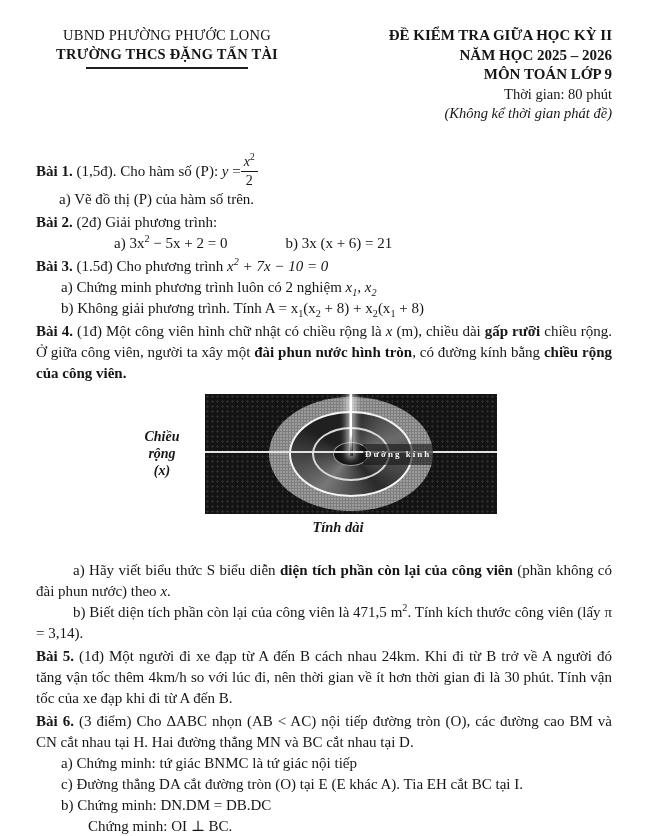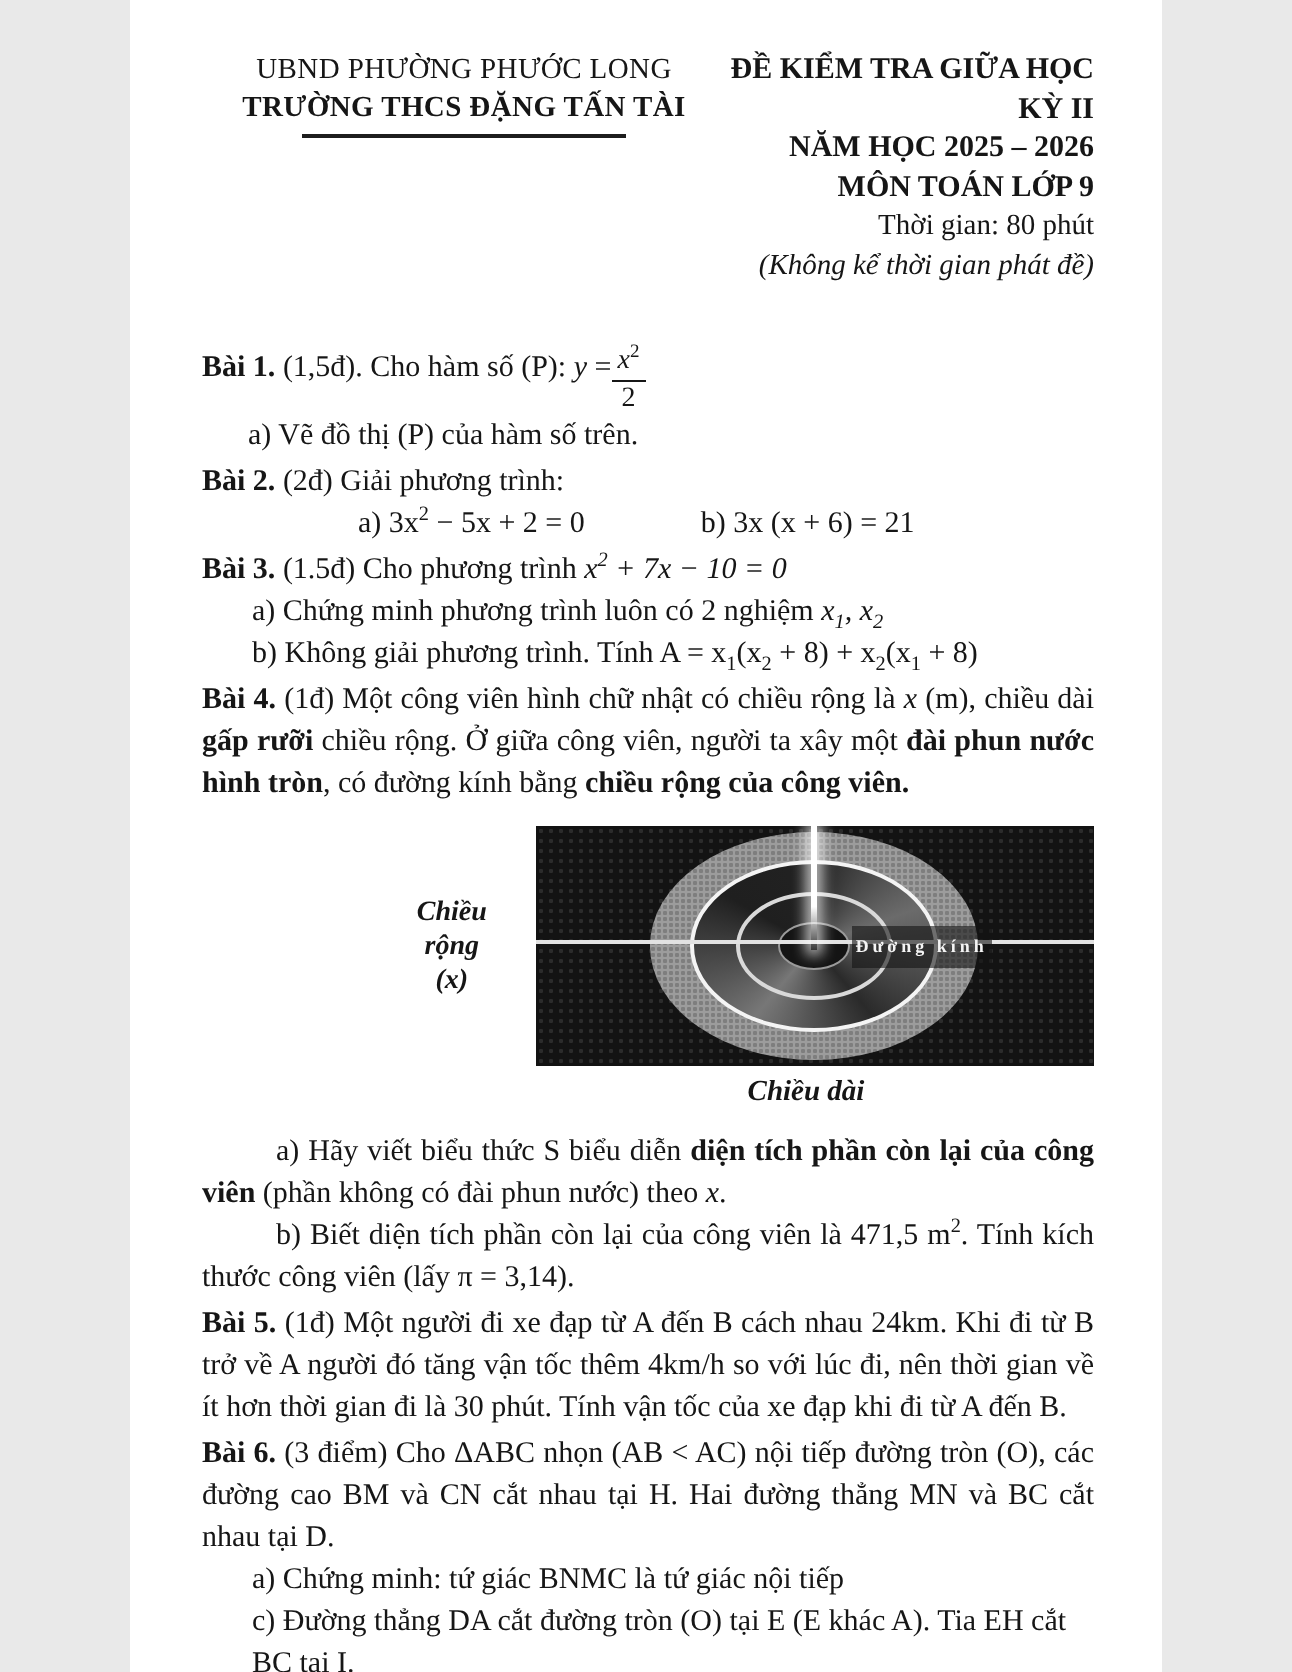--- a/index.html
+++ b/index.html
@@ -1,17 +1,17 @@
 <!DOCTYPE html>
 <html><head>
 <meta charset="utf-8">
 <style>
   html,body{margin:0;padding:0;background:#e9e9e9;}
   .page{
-    width:516px;height:836px;background:#ffffff;color:#161616;
+    width:646px;height:836px;background:#ffffff;color:#161616;
     font-family:"Liberation Serif","DejaVu Serif",serif;
     font-size:15px;line-height:21px;
     box-sizing:border-box;padding:26px 34px 0 36px;
     position:relative;margin:0 auto;overflow:hidden;
   }
   p{margin:0;}
   .b{font-weight:bold;}
   .i{font-style:italic;}
   .sup{vertical-align:super;font-size:0.68em;line-height:0;}
   .sub{vertical-align:sub;font-size:0.68em;line-height:0;}
@@ -31,21 +31,21 @@
   .just{text-align:justify;}
   .item1{margin-left:23px;}
   .item3{margin-left:25px;}
   .b2row{display:flex;margin-left:78px;}
   .b2row .eq-b{margin-left:58px;}
   .ind{text-indent:37px;}
   
   .frac{display:inline-block;vertical-align:-9px;text-align:center;line-height:1;margin-left:0;}
   .frac .num{display:block;padding:0 3px 2px;border-bottom:1.4px solid #161616;font-size:14px;}
   .frac .den{display:block;padding-top:2px;font-size:14px;}
-  .b1title{height:34px;display:flex;align-items:flex-start;}
+  .b1title{height:34px;display:flex;align-items:center;}
   
   .figure-row{display:flex;align-items:center;margin:10px 0 0 0;gap:13px;}
   .width-label{margin-left:100px;width:52px;text-align:center;
     font-weight:bold;font-style:italic;font-size:14px;line-height:17px;}
   .park{position:relative;width:292px;height:120px;background:#131313;overflow:hidden;margin-left:4px;
     background-image:radial-gradient(rgba(90,90,90,.35) 1px,transparent 1.2px);background-size:5px 5px;}
   .ell{position:absolute;left:50%;top:50%;transform:translate(-50%,-50%);border-radius:50%;}
   .e1{width:164px;height:114px;background:#9c9c9c;
     background-image:radial-gradient(#7e7e7e 1px,transparent 1.2px);background-size:3px 3px;}
   .e2{width:120px;height:82px;background:#3a3a3a;border:2.5px solid #f4f4f4;
@@ -53,21 +53,21 @@
   .e3{width:74px;height:50px;background:transparent;border:2px solid #d9d9d9;}
   .e4{width:34px;height:22px;background:#141414;border:1px solid #9a9a9a;}
   .spray{position:absolute;left:50%;top:0;width:3px;height:62px;transform:translateX(-50%);
     background:linear-gradient(#ffffff,#ffffff 65%,rgba(255,255,255,.15));
     box-shadow:0 0 7px 2.5px rgba(255,255,255,.75);}
   .midline{position:absolute;left:0;right:0;top:57px;height:2px;background:#e2e2e2;}
   .diam-label{position:absolute;left:158px;top:50px;color:#f5f5f5;font-size:9px;font-weight:bold;
     letter-spacing:2px;background:rgba(20,20,20,.6);padding:0 2px;white-space:nowrap;}
   .length-label{margin-left:156px;width:292px;text-align:center;
     font-weight:bold;font-style:italic;font-size:14.5px;margin-top:3px;}
-  .after-fig{margin-top:9px;}
+  .after-fig{margin-top:22px;}
   .c2line{margin-left:52px;}
 </style>
 </head>
 <body>
 
 <div class="page">
 
   <div class="hdr">
     <div class="hdr-left">
       <div class="l1">UBND PHƯỜNG PHƯỚC LONG</div>
@@ -115,21 +115,21 @@
       <div class="park">
         <div class="ell e1"></div>
         <div class="ell e2"></div>
         <div class="ell e3"></div>
         <div class="ell e4"></div>
         <div class="midline"></div>
         <div class="spray"></div>
         <div class="diam-label">Đường kính</div>
       </div>
     </div>
-    <div class="length-label">Chiều dài</div>
+    <div class="length-label">Tính dài</div>
 
     <p class="just ind after-fig"><span>a) Hãy viết biểu thức S biểu diễn </span><span class="b">diện tích phần còn lại của công viên</span><span> (phần không có đài phun nước) theo </span><span class="i">x</span><span>.</span></p>
     <p class="just ind"><span>b) Biết diện tích phần còn lại của công viên là 471,5 m</span><span class="sup">2</span><span>. Tính kích thước công viên (lấy π = 3,14).</span></p>
 
     <p class="prob just"><span class="b">Bài 5.</span><span> (1đ) Một người đi xe đạp từ A đến B cách nhau 24km. Khi đi từ B trở về A người đó tăng vận tốc thêm 4km/h so với lúc đi, nên thời gian về ít hơn thời gian đi là 30 phút. Tính vận tốc của xe đạp khi đi từ A đến B.</span></p>
 
     <p class="prob just"><span class="b">Bài 6.</span><span> (3 điểm) Cho ΔABC nhọn (AB &lt; AC) nội tiếp đường tròn (O), các đường cao BM và CN cắt nhau tại H. Hai đường thẳng MN và BC cắt nhau tại D.</span></p>
     <p class="item3"><span>a)  Chứng minh: tứ giác BNMC là tứ giác nội tiếp</span></p>
     <p class="item3"><span>c)  Đường thẳng DA cắt đường tròn (O) tại E (E khác A). Tia  EH cắt BC tại I.</span></p>
     <p class="item3"><span>b)  Chứng minh: DN.DM = DB.DC</span></p>

